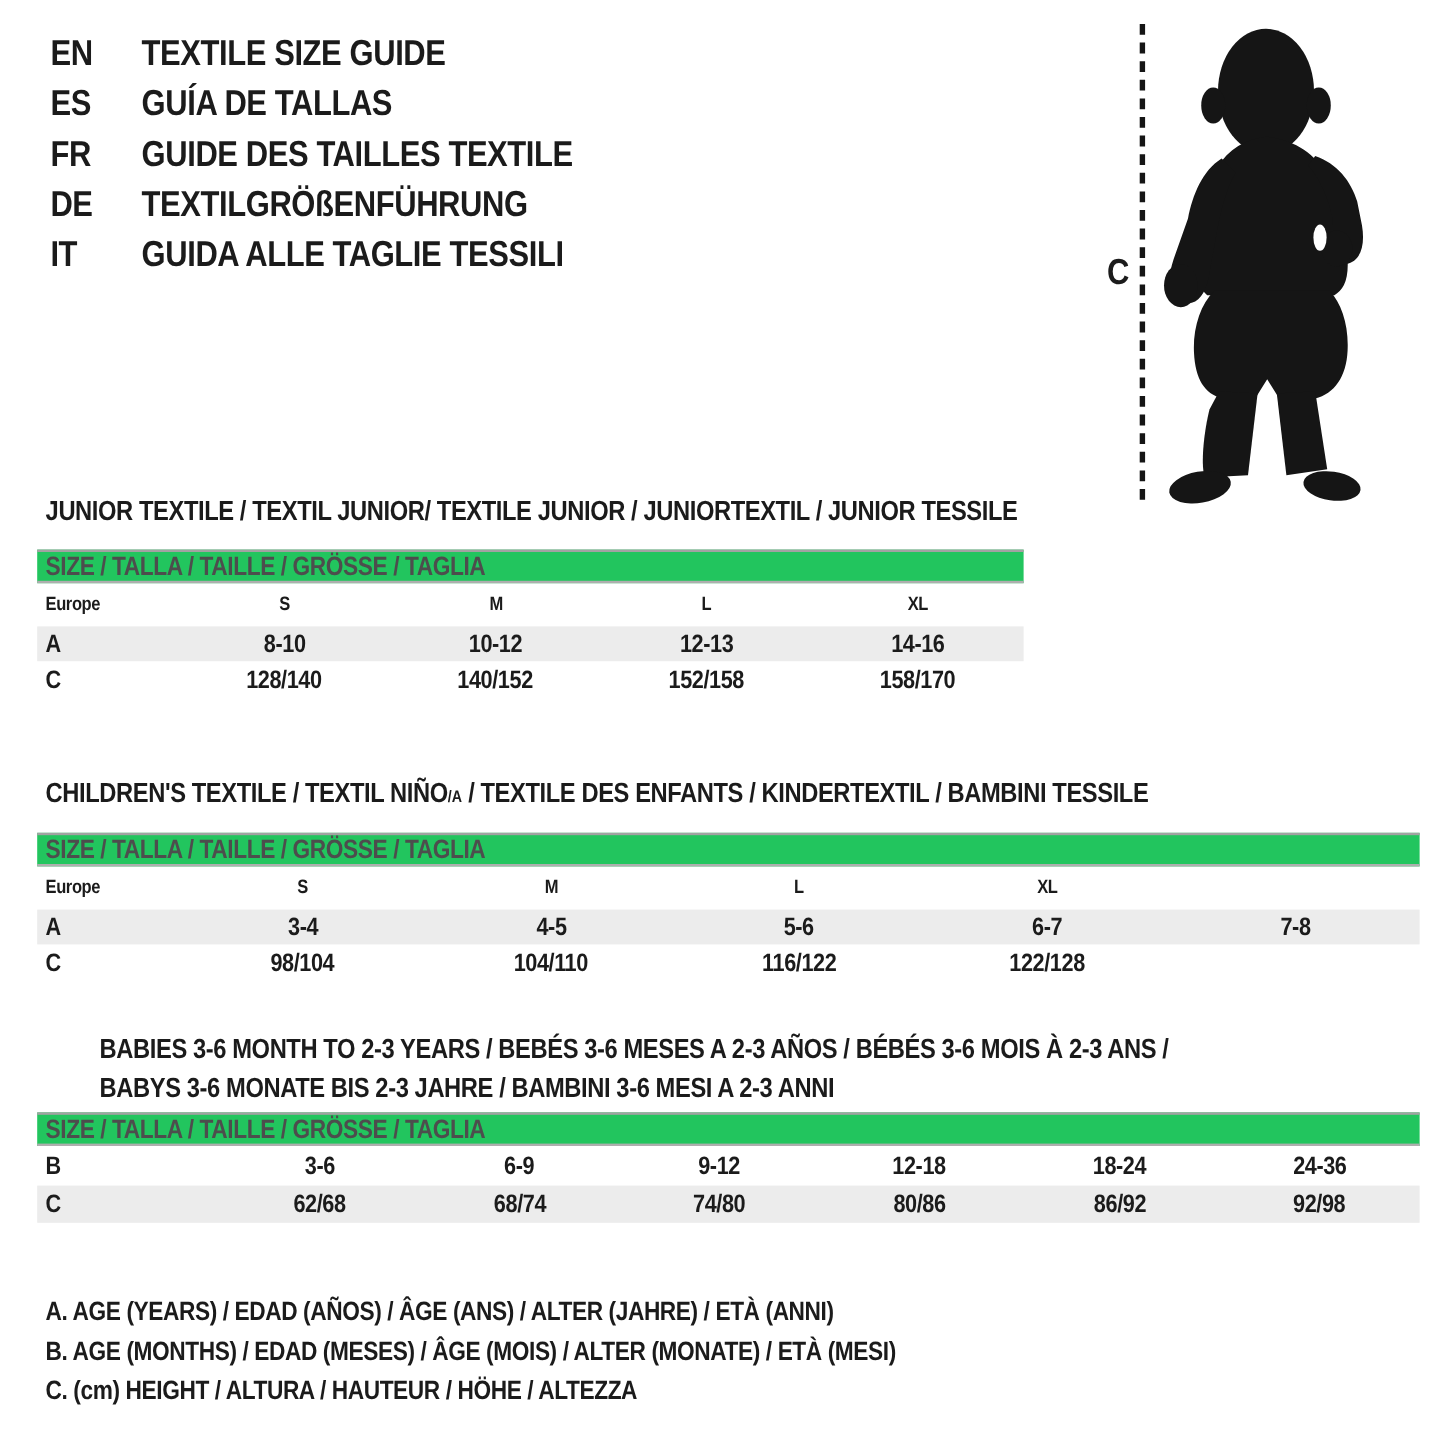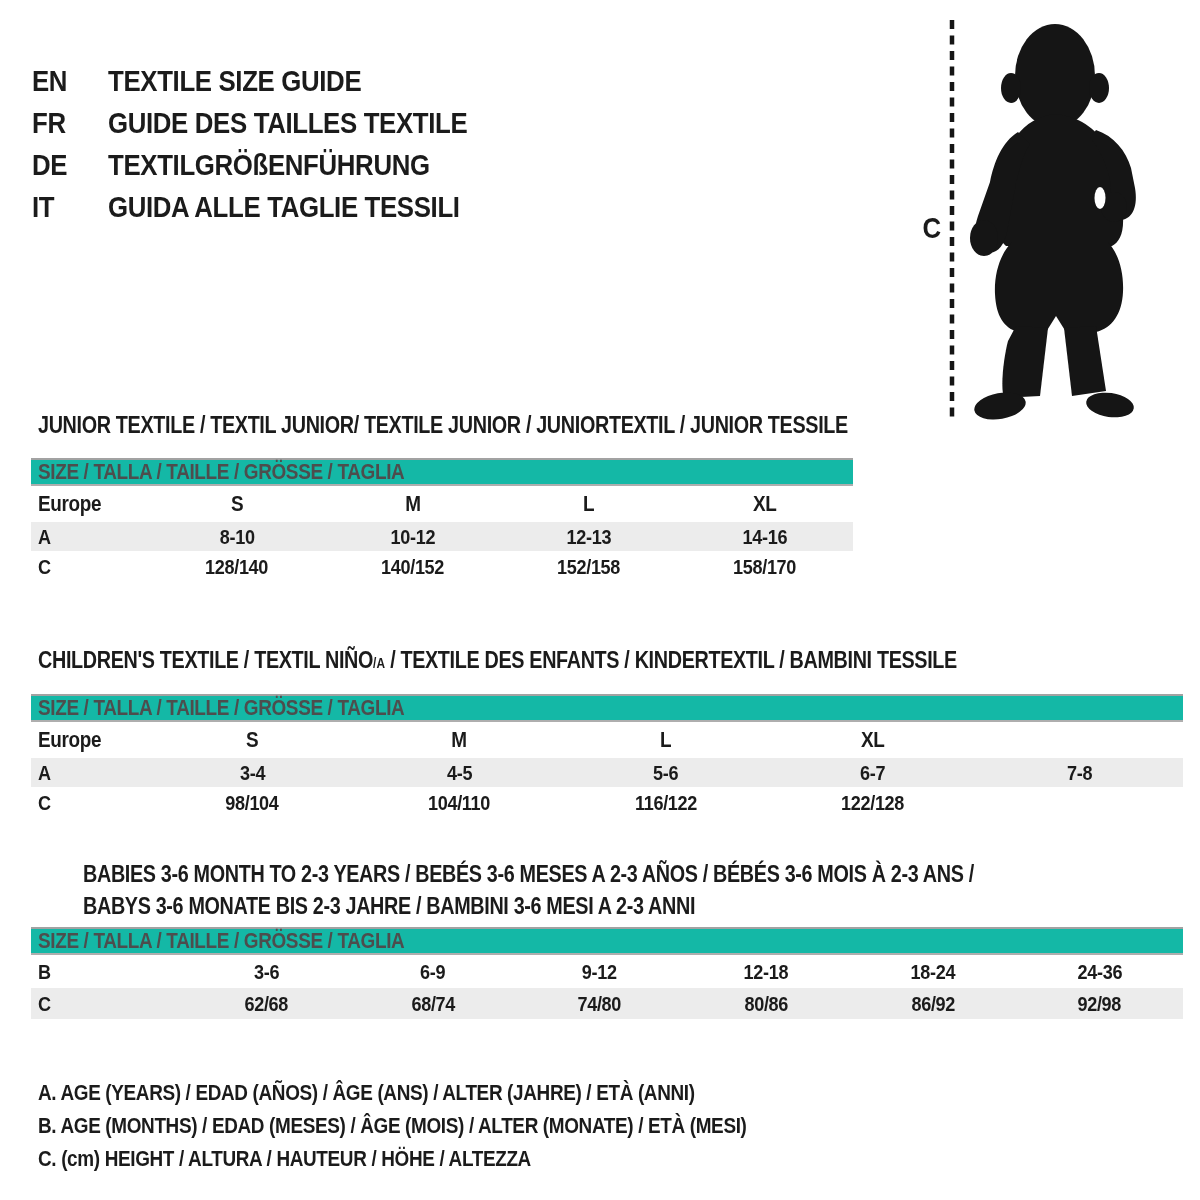--- a/index.html
+++ b/index.html
@@ -5,71 +5,75 @@
   html,body{margin:0;padding:0;background:#fff;}
   .page{
     position:relative;width:1200px;height:1200px;background:#ffffff;
     font-family:"Liberation Sans","DejaVu Sans",sans-serif;color:#1b1b1b;overflow:hidden;
   }
   
   .cx{display:inline-block;transform:scaleX(.86);transform-origin:0 50%;white-space:nowrap;letter-spacing:-.4px;}
   .cxc{display:inline-block;transform:scaleX(.86);transform-origin:50% 50%;white-space:nowrap;letter-spacing:-.4px;}
 
   
-  .lang-block{position:absolute;left:32px;top:24px;margin-top:36px;}
+  .lang-block{position:absolute;left:42px;top:24px;}
   .lang-row{display:flex;line-height:42px;font-size:30px;font-weight:bold;}
   .lang-code{width:76px;flex:0 0 76px;}
 
   
   .figure{position:absolute;left:900px;top:6px;width:300px;height:420px;}
   .figure svg{position:absolute;left:0;top:0;}
   .c-label{position:absolute;left:12px;top:204px;width:40px;text-align:center;
            font-size:30px;font-weight:bold;line-height:36px;}
 
   
   .sec{position:absolute;left:31px;}
   .sec-junior{top:413px;width:822px;}
   .sec-children{top:648px;width:1152px;}
   .sec-babies{top:858px;width:1152px;}
   .sec-title{font-size:23px;font-weight:bold;line-height:24px;padding-left:7px;white-space:nowrap;}
   .sec-title2{line-height:32px;padding-left:7px;margin-left:45px;}
   .sub{font-size:.6em;letter-spacing:0;}
 
-  .size-bar{height:28px;background:#14b8a6;border-top:2px solid #a2a2a2;border-bottom:2px solid #aeaeae;
+  .size-bar{height:28px;background:#22c55e;border-top:2px solid #a2a2a2;border-bottom:2px solid #aeaeae;
             box-sizing:border-box;display:flex;align-items:center;padding-left:7px;
             font-size:22px;font-weight:bold;color:#4d4d4d;}
   .mt-junior{margin-top:21px;}
   .mt-children{margin-top:18px;}
   .mt-babies{margin-top:5px;}
 
   .trow{display:grid;align-items:stretch;}
   .g4{grid-template-columns:118px repeat(4,1fr);}
   .g5{grid-template-columns:118px repeat(5,1fr);}
   .g6{grid-template-columns:152px repeat(6,1fr);}
-  .thead{height:36px;font-size:22px;font-weight:bold;}
+  .thead{height:36px;font-size:16px;font-weight:bold;}
   .tdata{height:30px;font-size:21px;font-weight:bold;}
   .rowA{height:29px;}
   .rowC{height:32px;}
   .shaded{background:#ececec;}
   .cell{display:flex;align-items:center;justify-content:center;}
   .cell.lbl{justify-content:flex-start;padding-left:7px;}
 
   
   .legend{position:absolute;left:31px;top:1076px;}
   .legend-line{font-size:22px;font-weight:bold;line-height:33px;padding-left:7px;white-space:nowrap;}
 </style>
 </head>
 <body>
 
 <div class="page">
 
   <div class="lang-block">
     <div class="lang-row">
       <span class="lang-code"><span class="cx">EN</span></span>
       <span><span class="cx">TEXTILE SIZE GUIDE</span></span>
+    </div>
+    <div class="lang-row">
+      <span class="lang-code"><span class="cx">ES</span></span>
+      <span><span class="cx">GUÍA DE TALLAS</span></span>
     </div>
     <div class="lang-row">
       <span class="lang-code"><span class="cx">FR</span></span>
       <span><span class="cx">GUIDE DES TAILLES TEXTILE</span></span>
     </div>
     <div class="lang-row">
       <span class="lang-code"><span class="cx">DE</span></span>
       <span><span class="cx">TEXTILGRÖßENFÜHRUNG</span></span>
     </div>
     <div class="lang-row">

